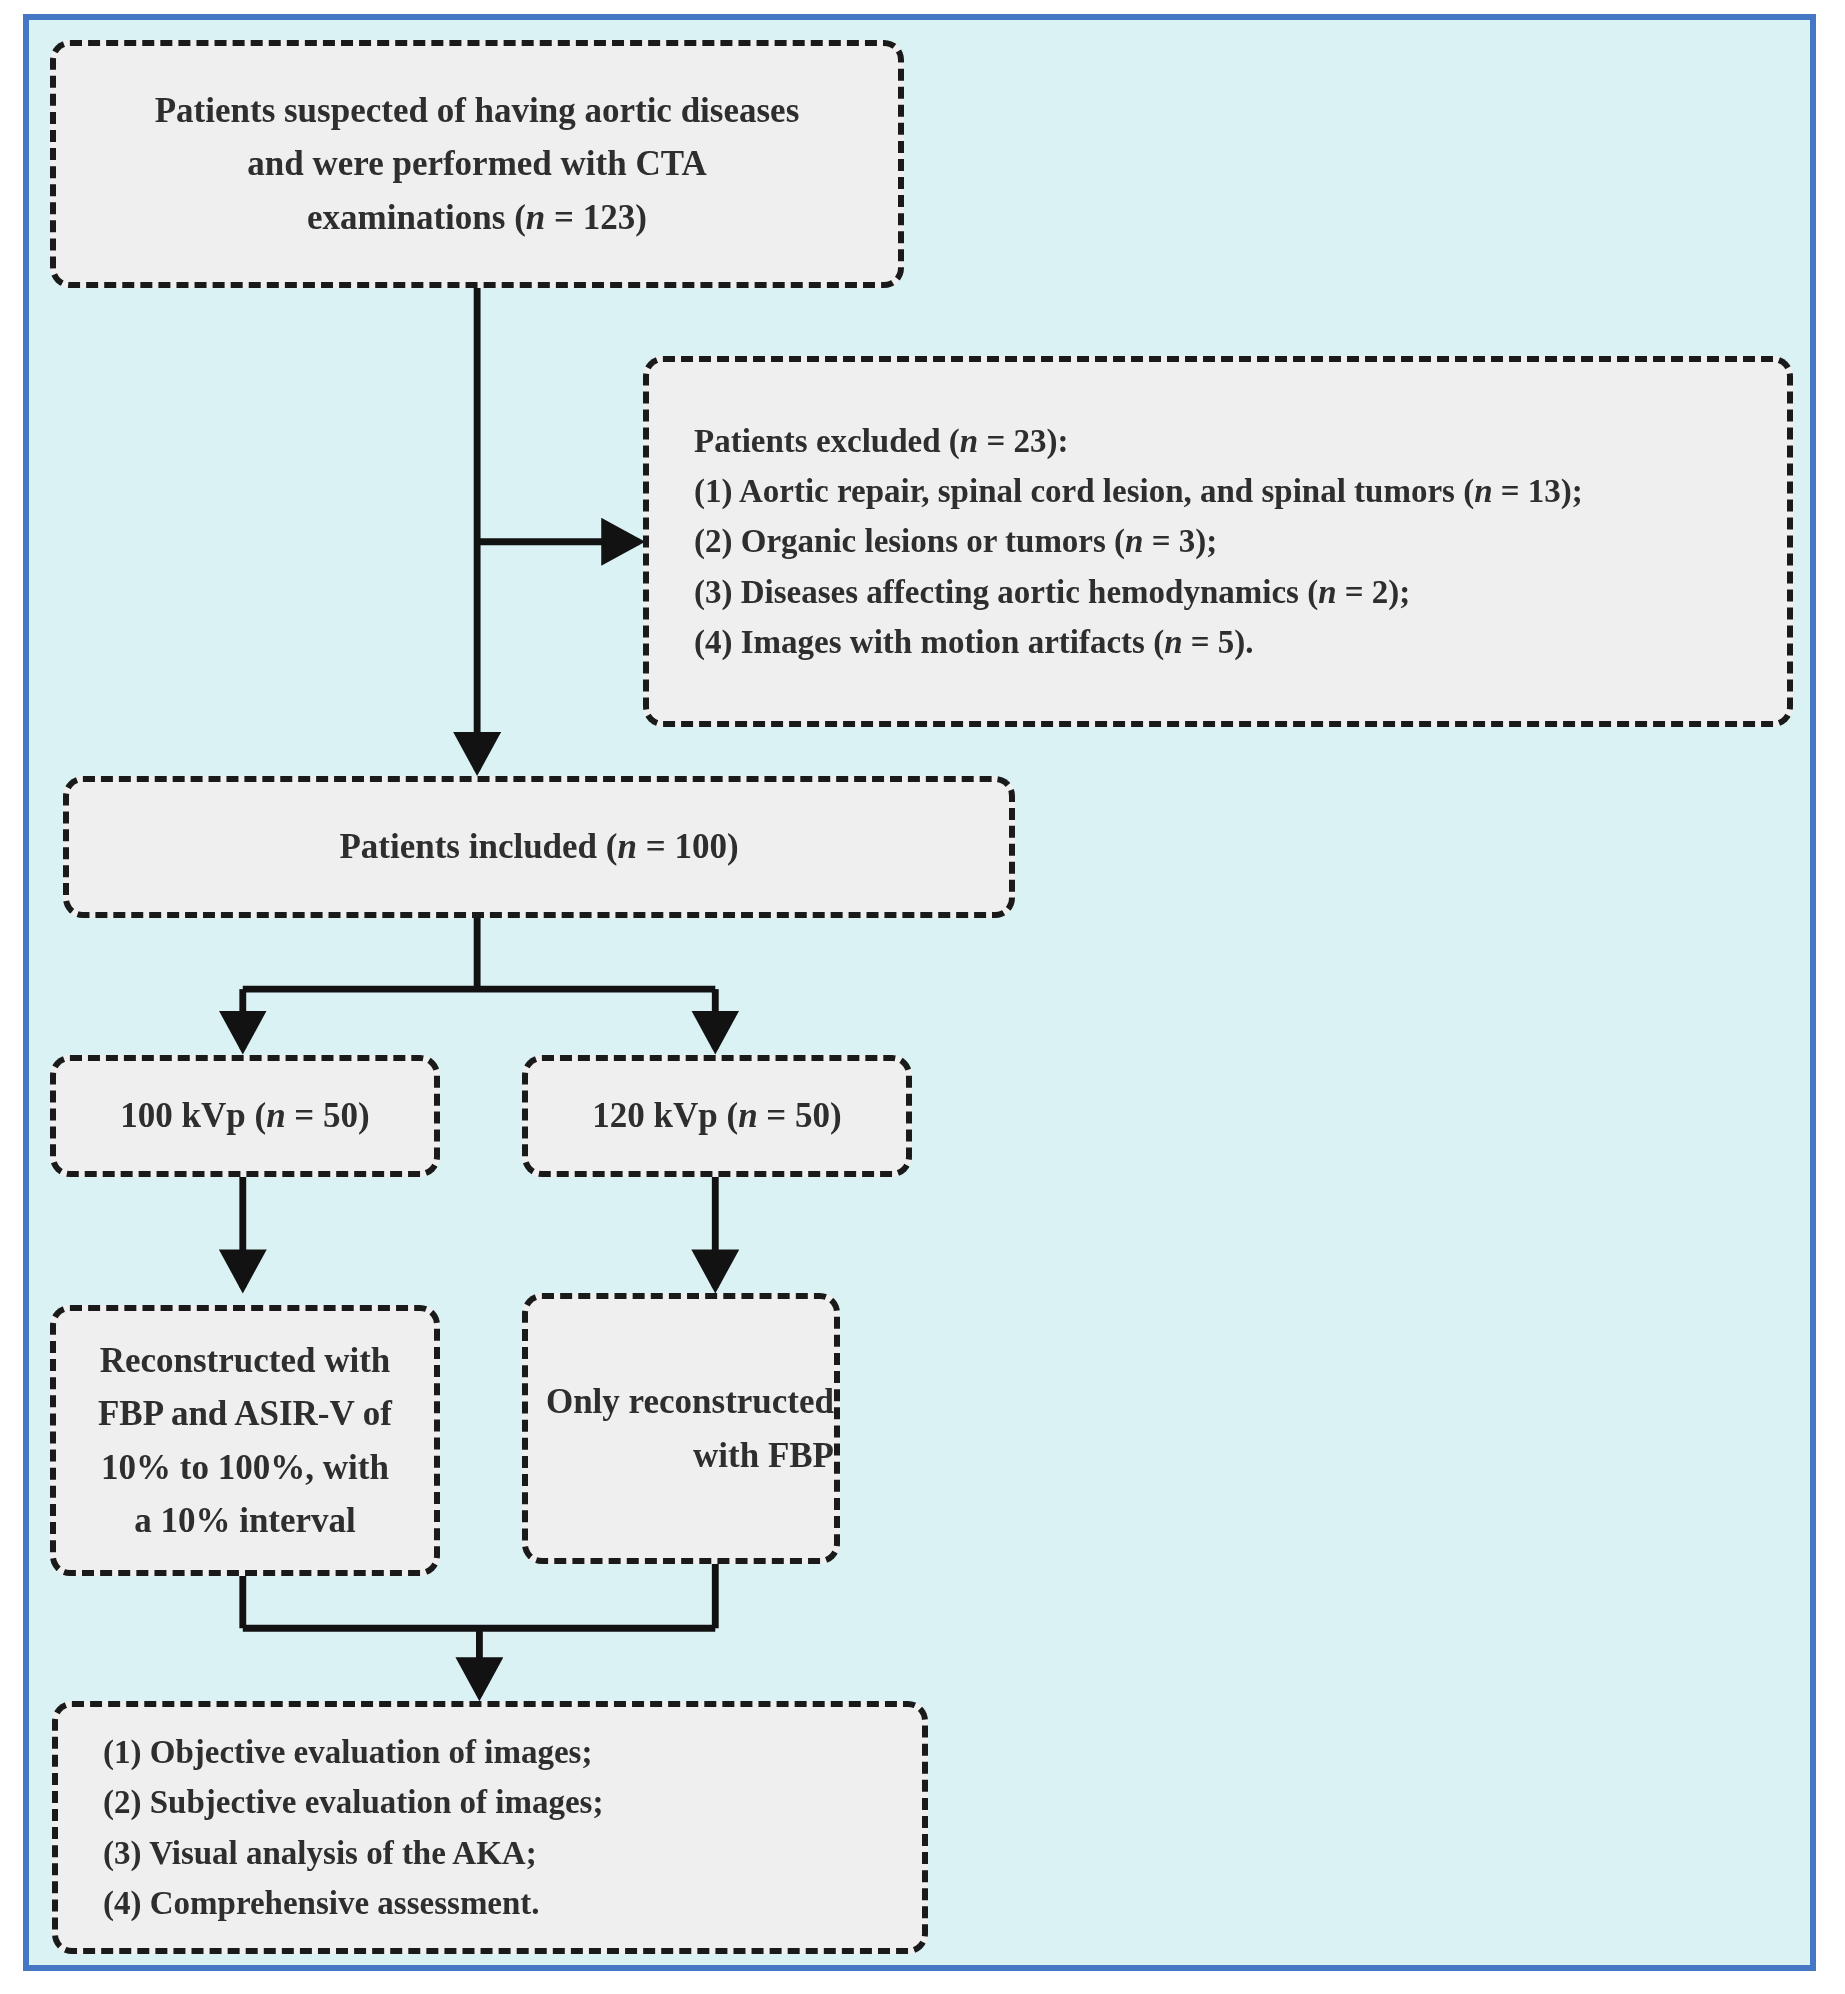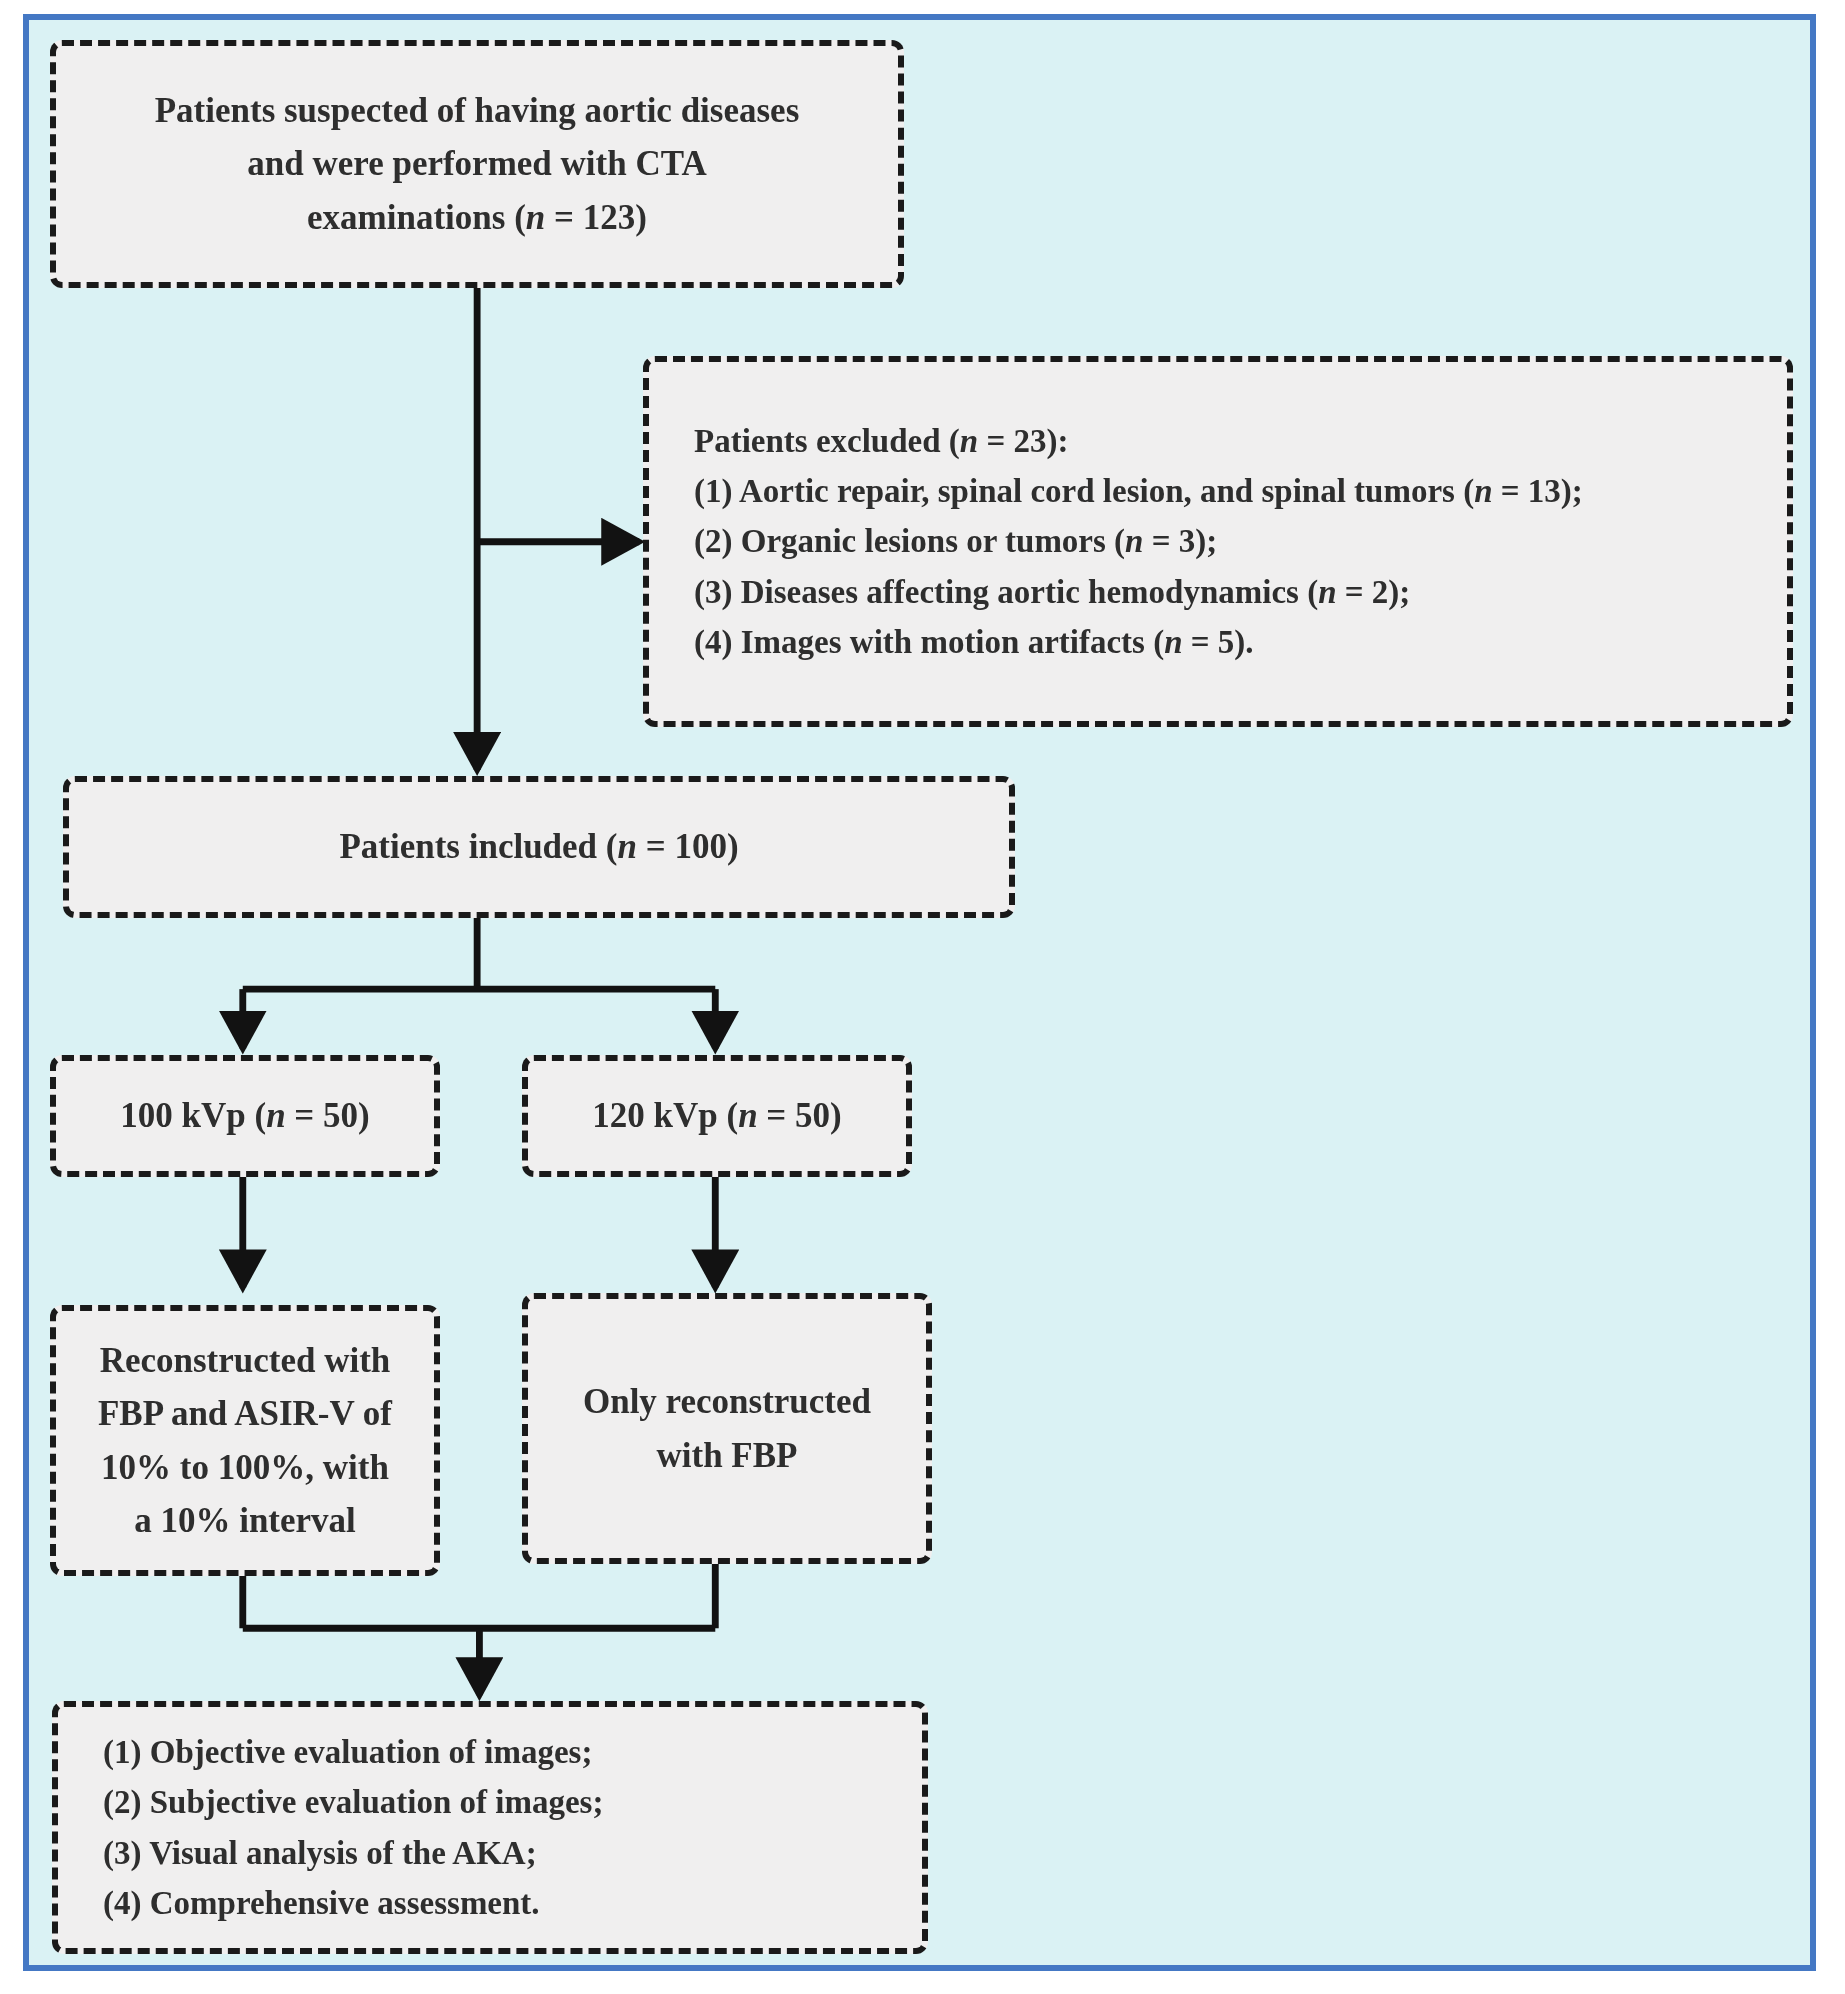--- a/index.html
+++ b/index.html
@@ -2,21 +2,21 @@
 <html style="font-size:12px"><head>
 <meta charset="utf-8">
 <style>
   html,body{margin:0;padding:0;background:#ffffff;}
   body{width:1846px;height:1995px;overflow:hidden;
        font-family:"Liberation Serif","DejaVu Serif",serif;}
   #frame{position:absolute;left:23px;top:13.7px;width:1793px;height:1957px;
          background:#DAF2F4;border:6.8px solid #4478C4;box-sizing:border-box;}
   #canvas{position:absolute;left:0;top:0;width:1846px;height:1995px;}
   .fbox{position:absolute;background:#F0EFEF;border:6.8px dashed #1A1A1A;
-        border-radius:12px;box-sizing:border-box;
+        border-radius:20px;box-sizing:border-box;
         display:flex;flex-direction:column;justify-content:center;
         color:#2E2E2E;font-weight:bold;}
   .fbox .ln{display:block;line-height:1.52;white-space:nowrap;}
   .ctr .ln{text-align:center;}
   .lft{padding-left:45px;}
   .lft .ln{text-align:left;}
   .ital{font-style:italic;}
   svg.links{position:absolute;left:0;top:0;width:1846px;height:1995px;
             pointer-events:none;overflow:visible;}
 </style>
@@ -78,21 +78,21 @@
     <span class="ln">120 kVp (<span class="ital">n</span> = 50)</span>
   </div>
 
   <div class="fbox ctr" style="left:50px;top:1293px;width:390px;height:271px;font-size:35px;margin-top:12px;">
     <span class="ln">Reconstructed with</span>
     <span class="ln">FBP and ASIR-V of</span>
     <span class="ln">10% to 100%, with</span>
     <span class="ln">a 10% interval</span>
   </div>
 
-  <div class="fbox ctr" style="left:522px;top:1293px;width:410px;height:271px;font-size:35px;">
+  <div class="fbox ctr" style="left:522px;top:1293px;width:318px;height:271px;font-size:35px;align-items:flex-end;">
     <span class="ln">Only reconstructed</span>
     <span class="ln">with FBP</span>
   </div>
 
   <div class="fbox lft" style="left:52px;top:1701px;width:876px;height:253px;font-size:33px;">
     <span class="ln">(1) Objective evaluation of images;</span>
     <span class="ln">(2) Subjective evaluation of images;</span>
     <span class="ln">(3) Visual analysis of the AKA;</span>
     <span class="ln">(4) Comprehensive assessment.</span>
   </div>

